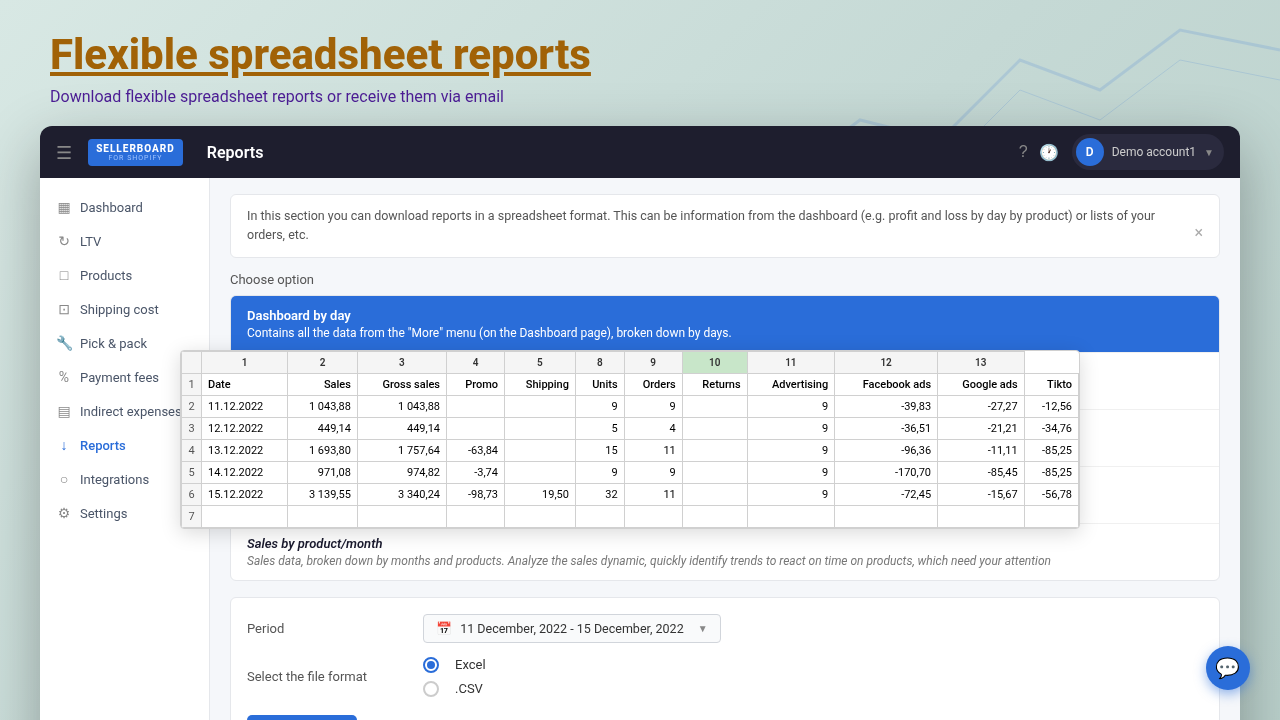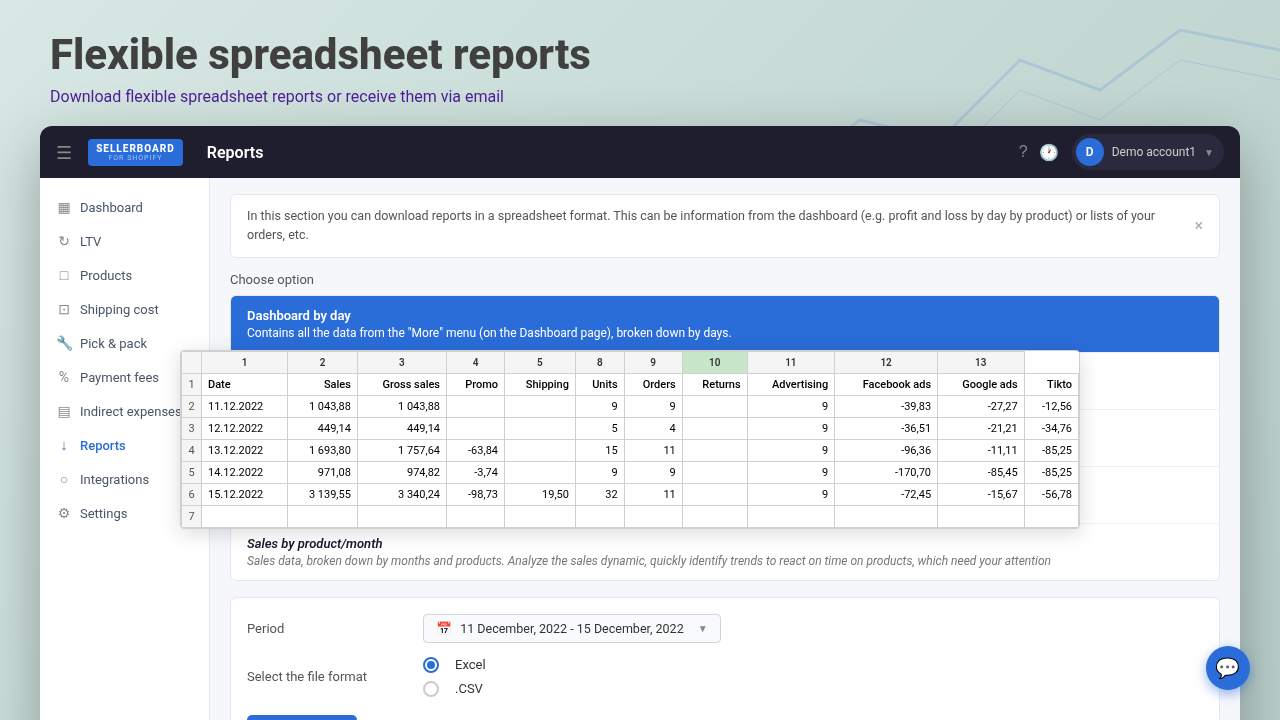--- a/index.html
+++ b/index.html
@@ -12,22 +12,23 @@
 
     
     .hero {
       padding: 30px 50px 20px 50px;
       position: relative;
       z-index: 1;
     }
     .hero-title {
       font-size: 42px;
       font-weight: 800;
-      color: #404040;
+      color: #a16207;
       margin-bottom: 8px;
+      text-decoration: underline;
     }
     .hero-subtitle {
       font-size: 16px;
       color: #4c1d95;
     }
 
     
     .bg-decoration {
       position: absolute;
       top: 0; right: 0;
@@ -178,21 +179,21 @@
     }
 
     
     .info-banner {
       background: white;
       border: 1px solid #e5e7eb;
       border-radius: 6px;
       padding: 12px 16px;
       margin-bottom: 14px;
       display: flex;
-      align-items: center;
+      align-items: flex-end;
       justify-content: space-between;
       font-size: 12.5px;
       color: #555;
       line-height: 1.5;
     }
     .info-banner-close {
       color: #aaa;
       cursor: pointer;
       font-size: 16px;
       margin-left: 10px;

